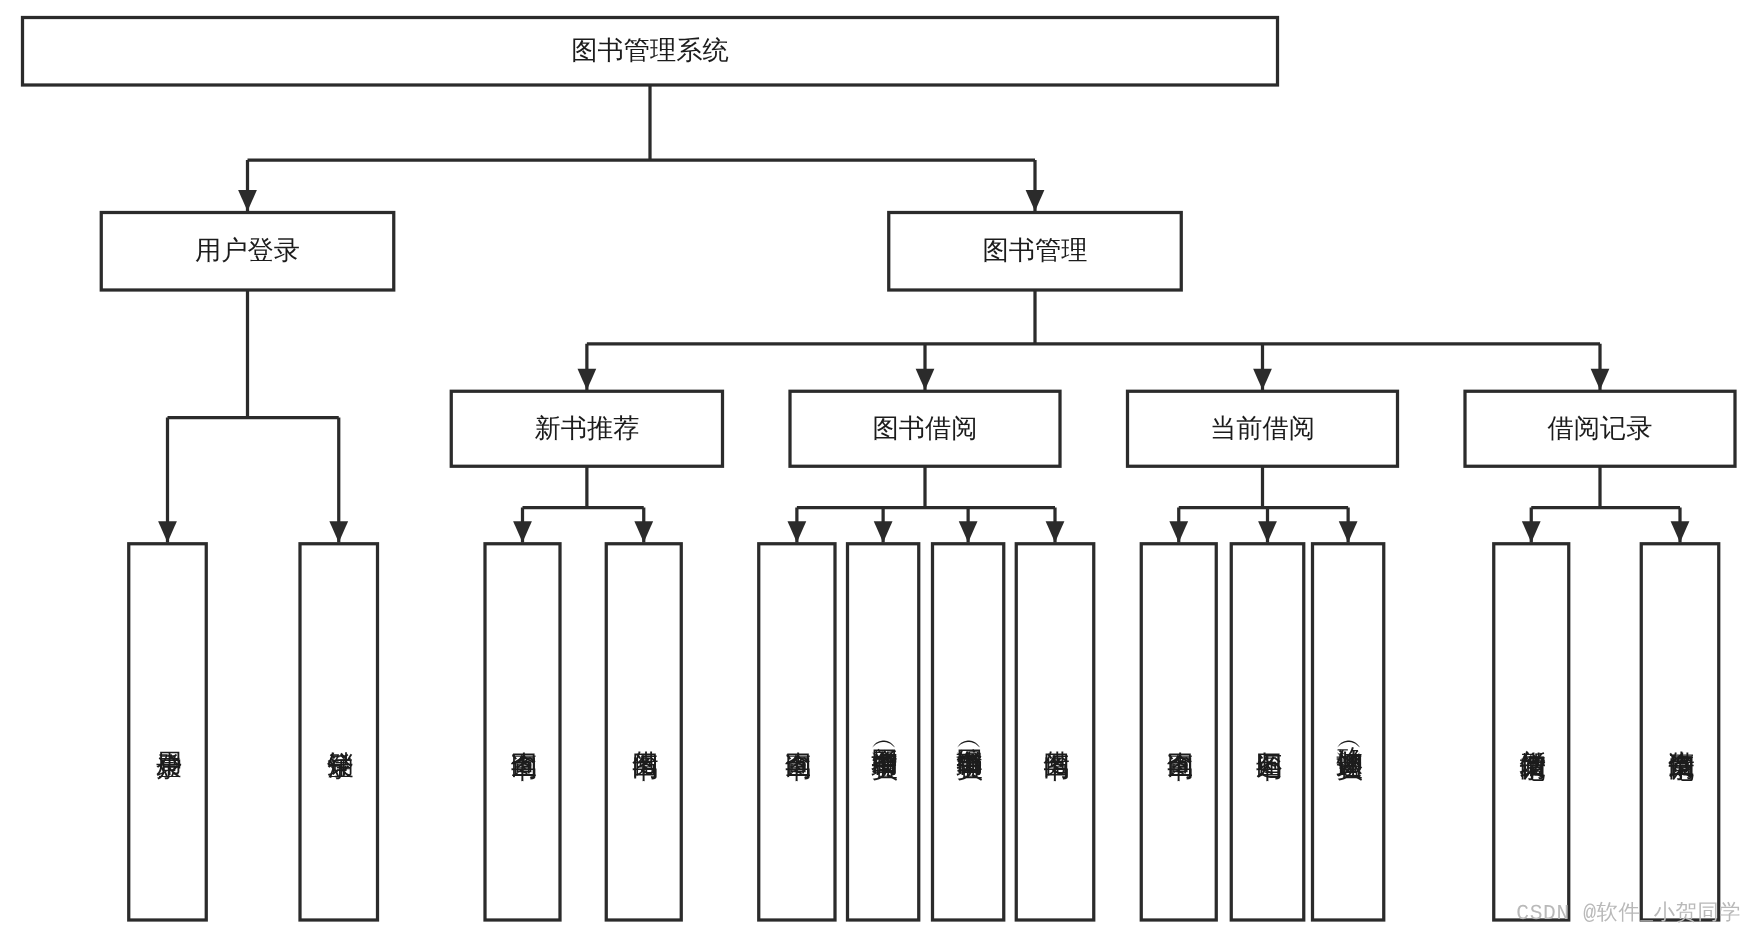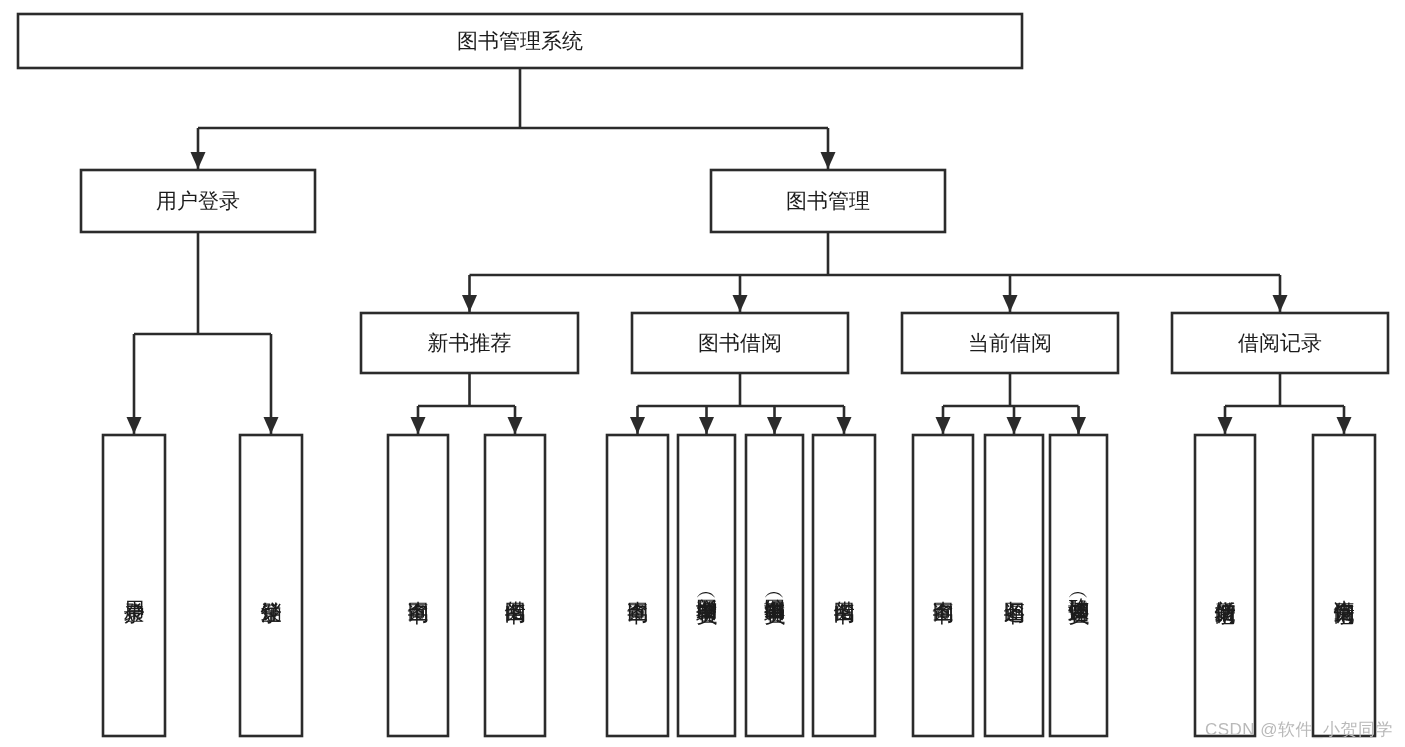--- a/index.html
+++ b/index.html
@@ -45,21 +45,21 @@
     font-family: "Liberation Sans", "DejaVu Sans", sans-serif;
     font-size: 21px;
     fill: #1c1c1c;
     text-anchor: middle;
     dominant-baseline: middle;
   }
   .watermark {
     position: absolute;
     right: 12px;
     bottom: 6px;
-    font-family: Liberation Sans, sans-serif;
+    font-family: Liberation Mono, monospace;
     font-size: 17px;
     color: #b9b9b9;
     white-space: nowrap;
     letter-spacing: 0.5px;
     pointer-events: none;
   }
   .leaf-layer {
     position: absolute;
     left: 0;
     top: 0;

